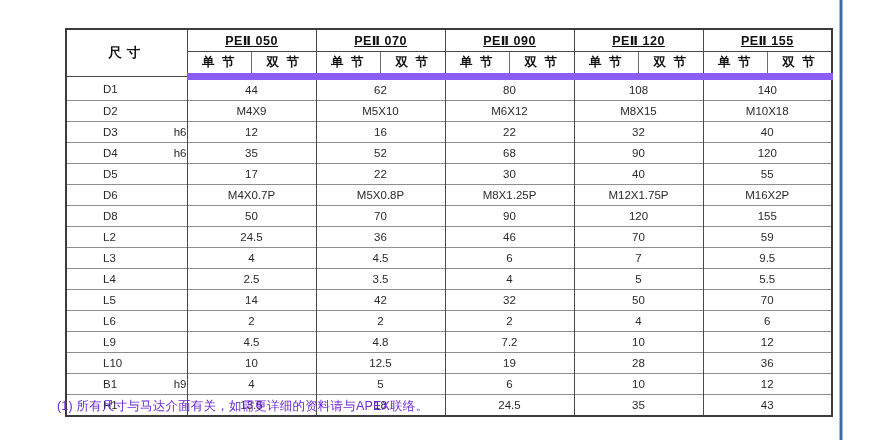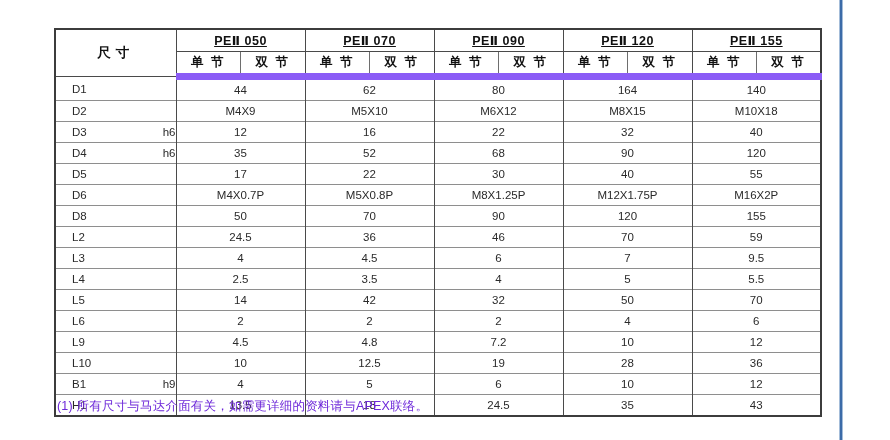--- a/index.html
+++ b/index.html
@@ -16,21 +16,21 @@
   
   .blue-rule {
     position: absolute;
     left: 839px; top: 0;
     width: 4px; height: 440px;
     background: linear-gradient(to right, #a3bcd9 0 1px, #3c6ba8 1px 3px, #a3bcd9 3px 4px);
   }
 
   table.dims {
     position: absolute;
-    left: 54px; top: 28px;
+    left: 65px; top: 28px;
     width: 768px;
     border-collapse: collapse;
     table-layout: fixed;
     border: 2px solid #3c3c3c;
     background: #000000;
   }
   col.c-label { width: 121px; }
 
   thead th {
     font-weight: bold;
@@ -68,21 +68,21 @@
     font-size: 11.5px;
     color: #2a2a2a;
     text-align: center;
     vertical-align: middle;
     border-top: 1px solid #8e8e8e;
     background: #fff;
   }
   tbody td.val { border-left: 1px solid #4a4a4a; }
   tbody td.lbl { text-align: left; }
   .lbl-wrap { display: flex; align-items: center; }
-  .lbl-name { display: inline-block; padding-left: 16px; width: 58px; }
+  .lbl-name { display: inline-block; padding-left: 36px; width: 58px; }
   .lbl-tol  { display: inline-block; margin-left: 44px; }
 
   .footnote {
     position: absolute;
     left: 57px; top: 398px;
     font-size: 12.5px;
     color: #6d28d9;
     letter-spacing: 0.2px;
     white-space: nowrap;
   }
@@ -124,21 +124,21 @@
       <td class="lbl">
         <span class="lbl-wrap">
           <span class="lbl-name">D1</span>
           <span class="lbl-tol"></span>
         </span>
       </td>
 
     <td class="val" colspan="2">44</td>
           <td class="val" colspan="2">62</td>
           <td class="val" colspan="2">80</td>
-          <td class="val" colspan="2">164</td>
+          <td class="val" colspan="2">108</td>
           <td class="val" colspan="2">140</td>
         </tr>
         <tr>
       <td class="lbl">
         <span class="lbl-wrap">
           <span class="lbl-name">D2</span>
           <span class="lbl-tol"></span>
         </span>
       </td>
 

